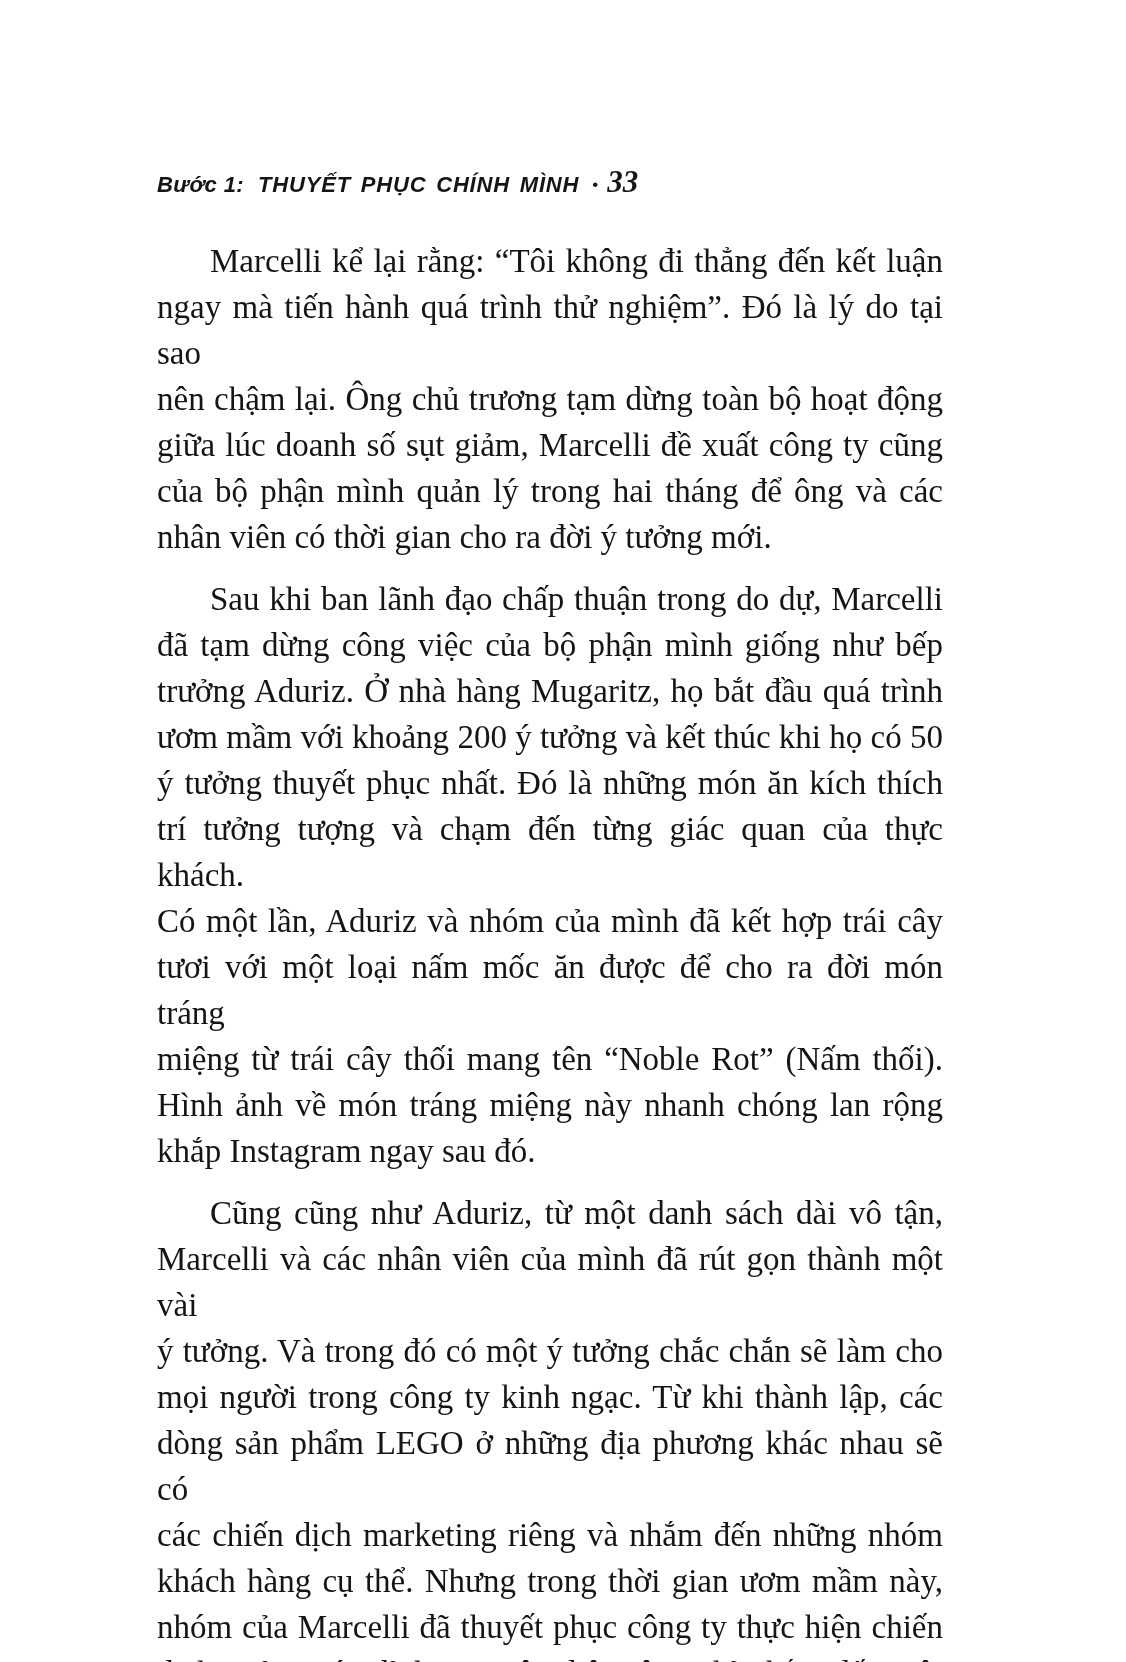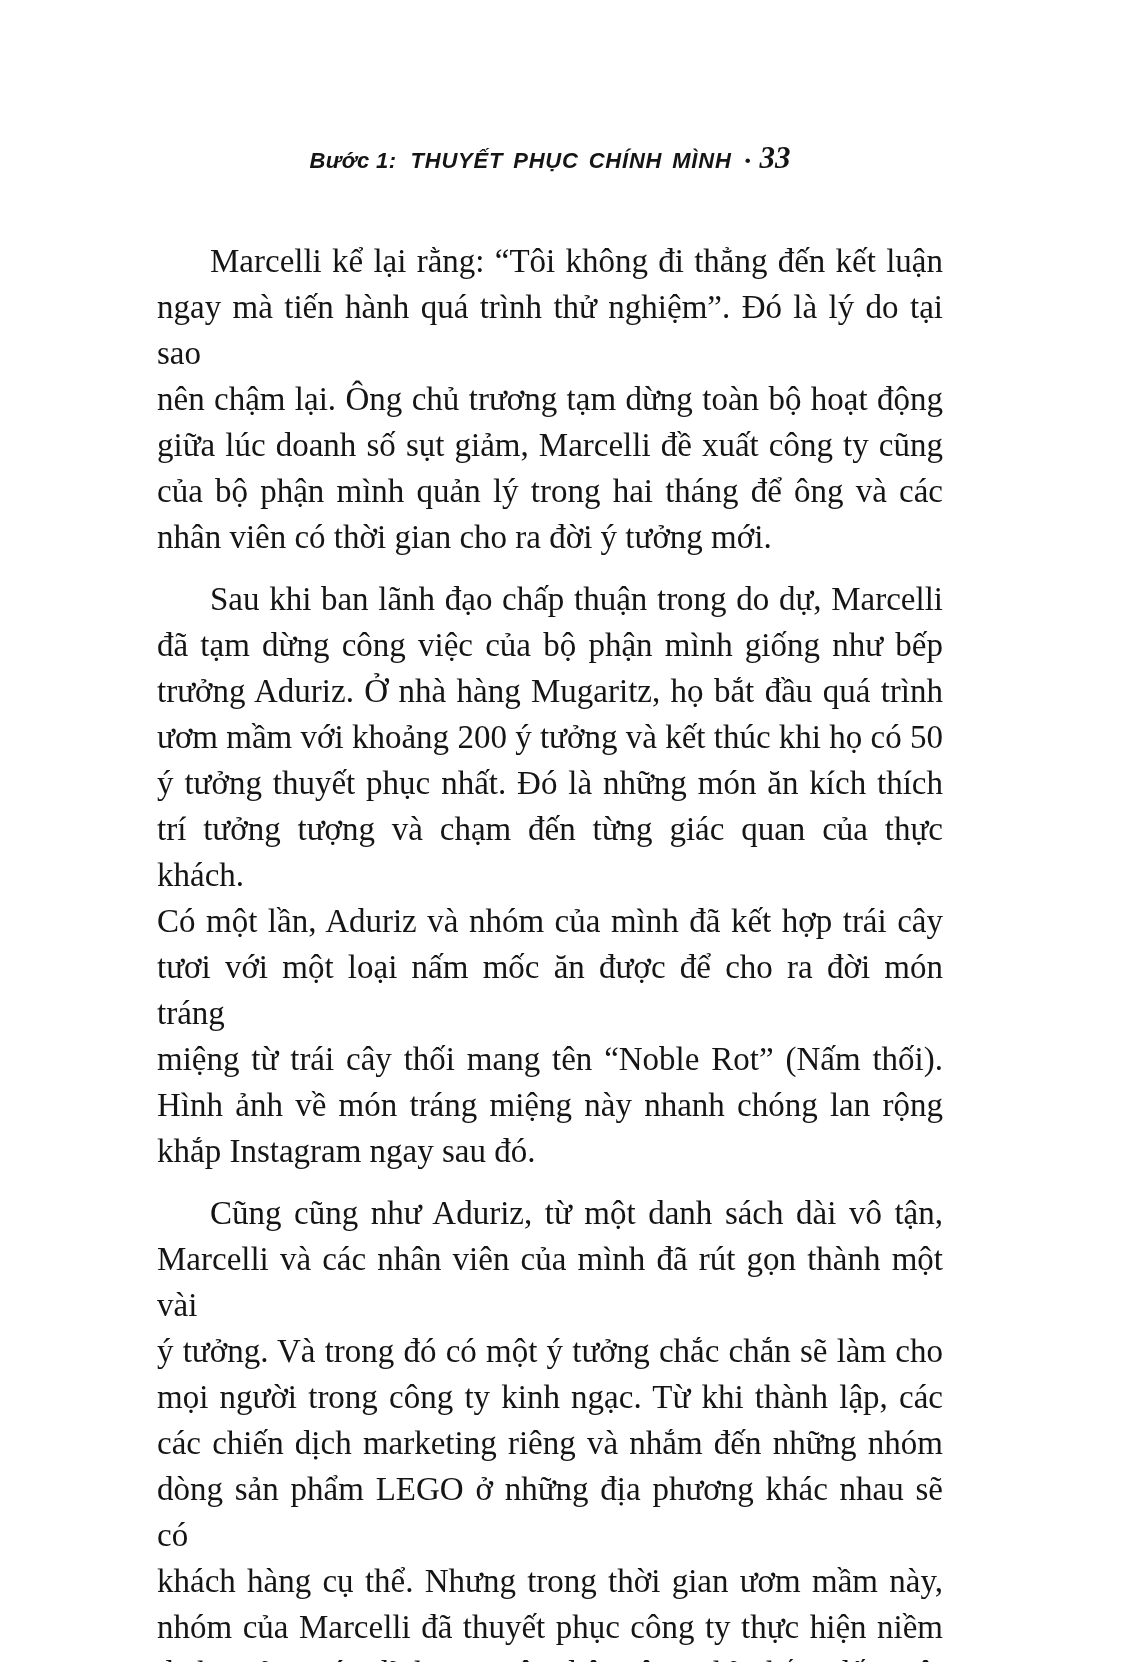--- a/index.html
+++ b/index.html
@@ -11,24 +11,24 @@
     position: relative;
     width: 1126px;
     height: 1662px;
     margin: 0 auto;
     background: #ffffff;
     color: #151515;
     overflow: hidden;
   }
   .running-header {
     position: absolute;
-    top: 140px;
+    top: 164px;
     left: 157px;
     width: 786px;
-    text-align: center;
+    text-align: left;
     white-space: nowrap;
   }
   .chap-label {
     font-family: "Liberation Sans", sans-serif;
     font-style: italic;
     font-weight: 600;
     font-size: 22px;
     letter-spacing: 0.4px;
     margin-right: 14px;
   }
@@ -98,20 +98,20 @@
         <div class="line">tươi với một loại nấm mốc ăn được để cho ra đời món tráng</div>
         <div class="line">miệng từ trái cây thối mang tên “Noble Rot” (Nấm thối).</div>
         <div class="line">Hình ảnh về món tráng miệng này nhanh chóng lan rộng</div>
         <div class="line last-ragged">khắp Instagram ngay sau đó.</div>
       </div>
       <div class="para">
         <div class="line first">Cũng cũng như Aduriz, từ một danh sách dài vô tận,</div>
         <div class="line">Marcelli và các nhân viên của mình đã rút gọn thành một vài</div>
         <div class="line">ý tưởng. Và trong đó có một ý tưởng chắc chắn sẽ làm cho</div>
         <div class="line">mọi người trong công ty kinh ngạc. Từ khi thành lập, các</div>
+        <div class="line">dòng sản phẩm LEGO ở những địa phương khác nhau sẽ có</div>
         <div class="line">các chiến dịch marketing riêng và nhắm đến những nhóm</div>
-        <div class="line">dòng sản phẩm LEGO ở những địa phương khác nhau sẽ có</div>
         <div class="line">khách hàng cụ thể. Nhưng trong thời gian ươm mầm này,</div>
-        <div class="line">nhóm của Marcelli đã thuyết phục công ty thực hiện niềm</div>
+        <div class="line">nhóm của Marcelli đã thuyết phục công ty thực hiện chiến</div>
         <div class="line">dịch quảng cáo đỉnh cao trên diện rộng chỉ nhắm đến một</div>
       </div>
     </div>
 </div>
 
 </body></html>

